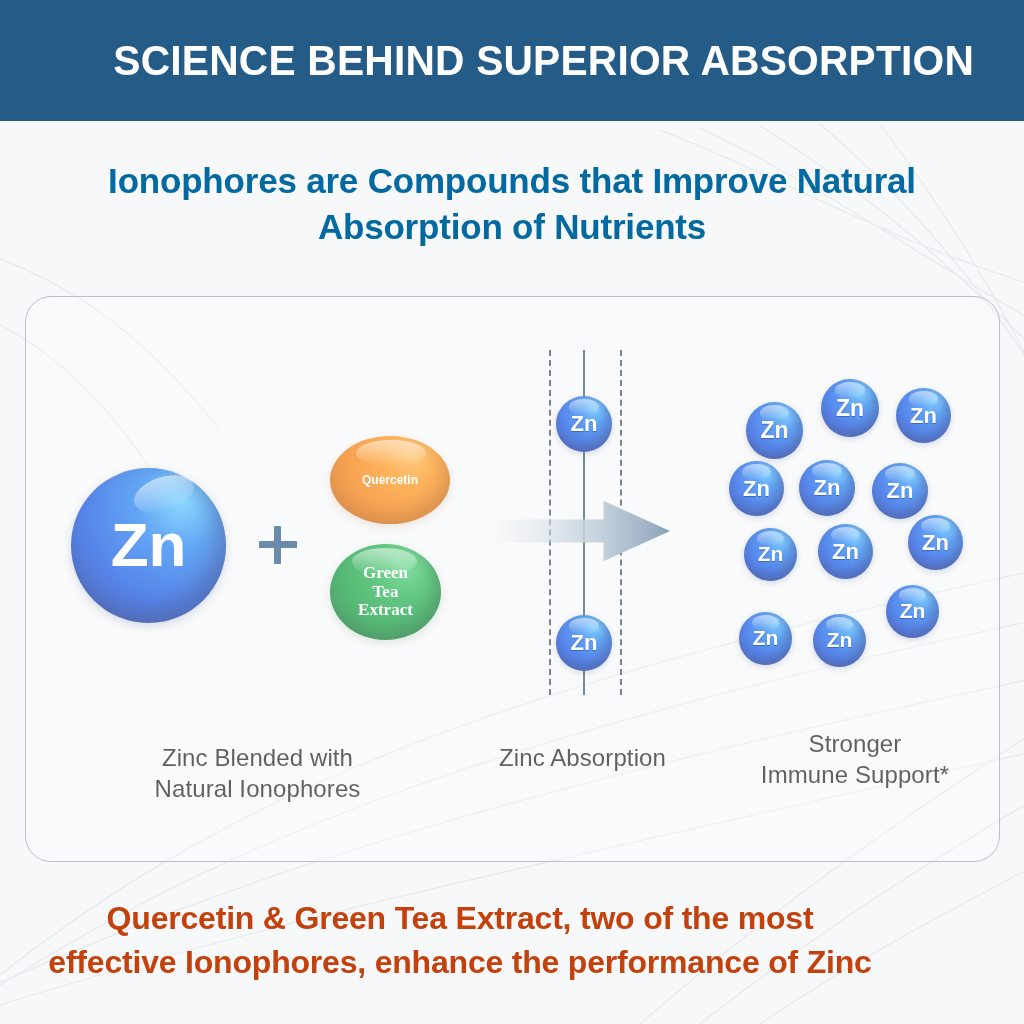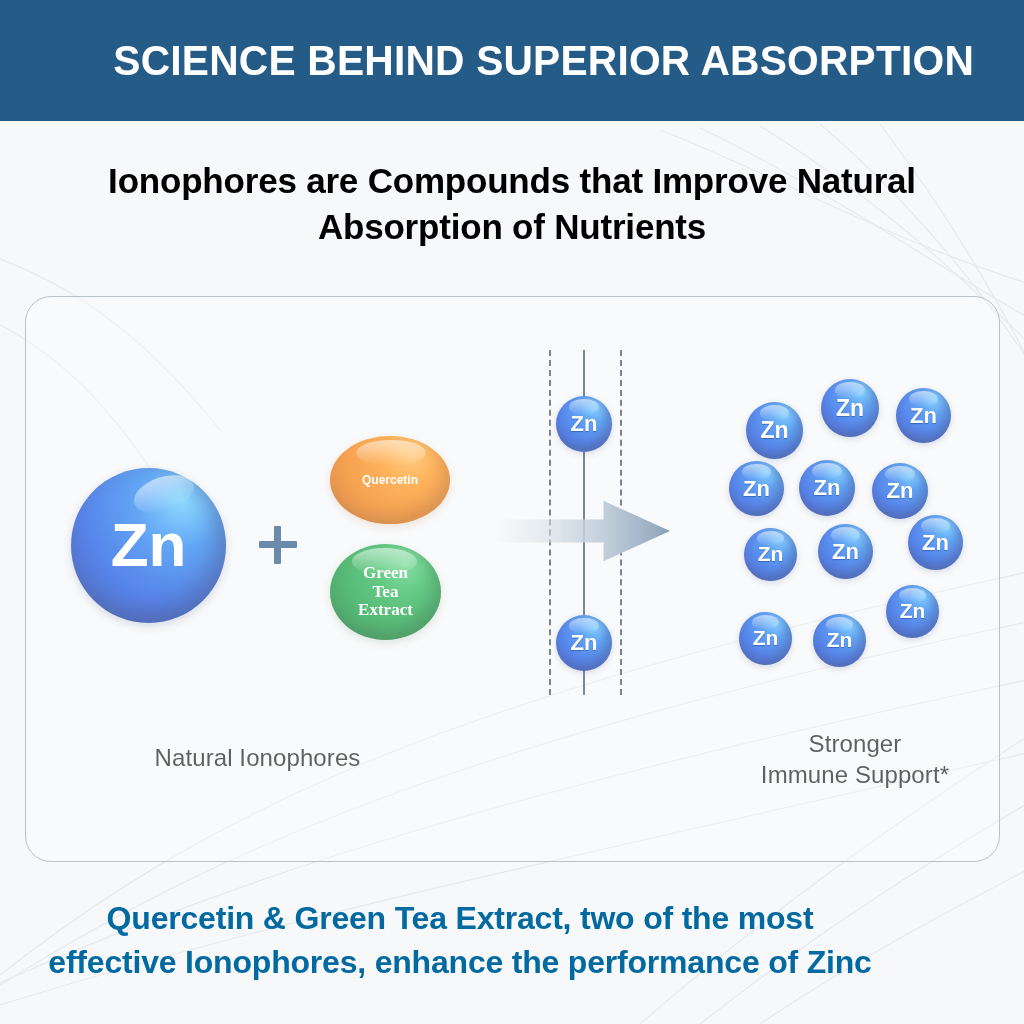--- a/index.html
+++ b/index.html
@@ -49,21 +49,21 @@
   }
 
   
   #subtitle {
     position: absolute;
     left: 0;
     top: 158px;
     width: 1024px;
     z-index: 2;
     text-align: center;
-    color: #000000;
+    color: #0369a1;
     font-weight: bold;
     font-size: 35px;
     line-height: 46px;
     letter-spacing: -0.2px;
   }
 
   
   #diagram-card {
     position: absolute;
     left: 25px;
@@ -215,21 +215,21 @@
   #caption-right  { left: 700px; top: 728px; width: 310px; }
   #caption-right .bold-line { font-weight: normal; }
 
   
   #bottom-statement {
     position: absolute;
     left: 0;
     top: 896px;
     width: 920px;
     text-align: center;
-    color: #0369a1;
+    color: #c2410c;
     font-weight: bold;
     font-size: 32px;
     line-height: 44px;
     z-index: 2;
     letter-spacing: -0.2px;
   }
 </style>
 </head>
 <body>
 
@@ -275,40 +275,42 @@
 
 <div class="sphere" id="greentea-sphere">
   <span>
     <span>Green</span><br>
     <span>Tea</span><br>
     <span>Extract</span>
   </span>
 </div>
 
 <div class="caption" id="caption-left">
+  <div>Zinc Blended with</div>
   <div>Natural Ionophores</div>
 </div>
 
 <div id="membrane">
   <div class="membrane-line" id="membrane-dash-left"></div>
   <div class="membrane-line" id="membrane-solid"></div>
   <div class="membrane-line" id="membrane-dash-right"></div>
 </div>
 
 <div class="sphere zn-small" id="zn-membrane-top" style="left:556px; top:396px; width:56px; height:56px; font-size:22px;">
   <span>Zn</span>
 </div>
 
 <div class="sphere zn-small" id="zn-membrane-bottom" style="left:556px; top:615px; width:56px; height:56px; font-size:22px;">
   <span>Zn</span>
 </div>
 
 <div id="transport-arrow"></div>
 
 <div class="caption" id="caption-middle">
+  <div>Zinc Absorption</div>
 </div>
 
 <div id="zinc-cluster">
     <div class="sphere zn-small" style="left: 746px; top: 402px; width: 57px; height: 57px; font-size: 23px;">
       <span>Zn</span>
     </div>
     <div class="sphere zn-small" style="left: 821px; top: 379px; width: 58px; height: 58px; font-size: 23px;">
       <span>Zn</span>
     </div>
     <div class="sphere zn-small" style="left: 896px; top: 388px; width: 55px; height: 55px; font-size: 22px;">

